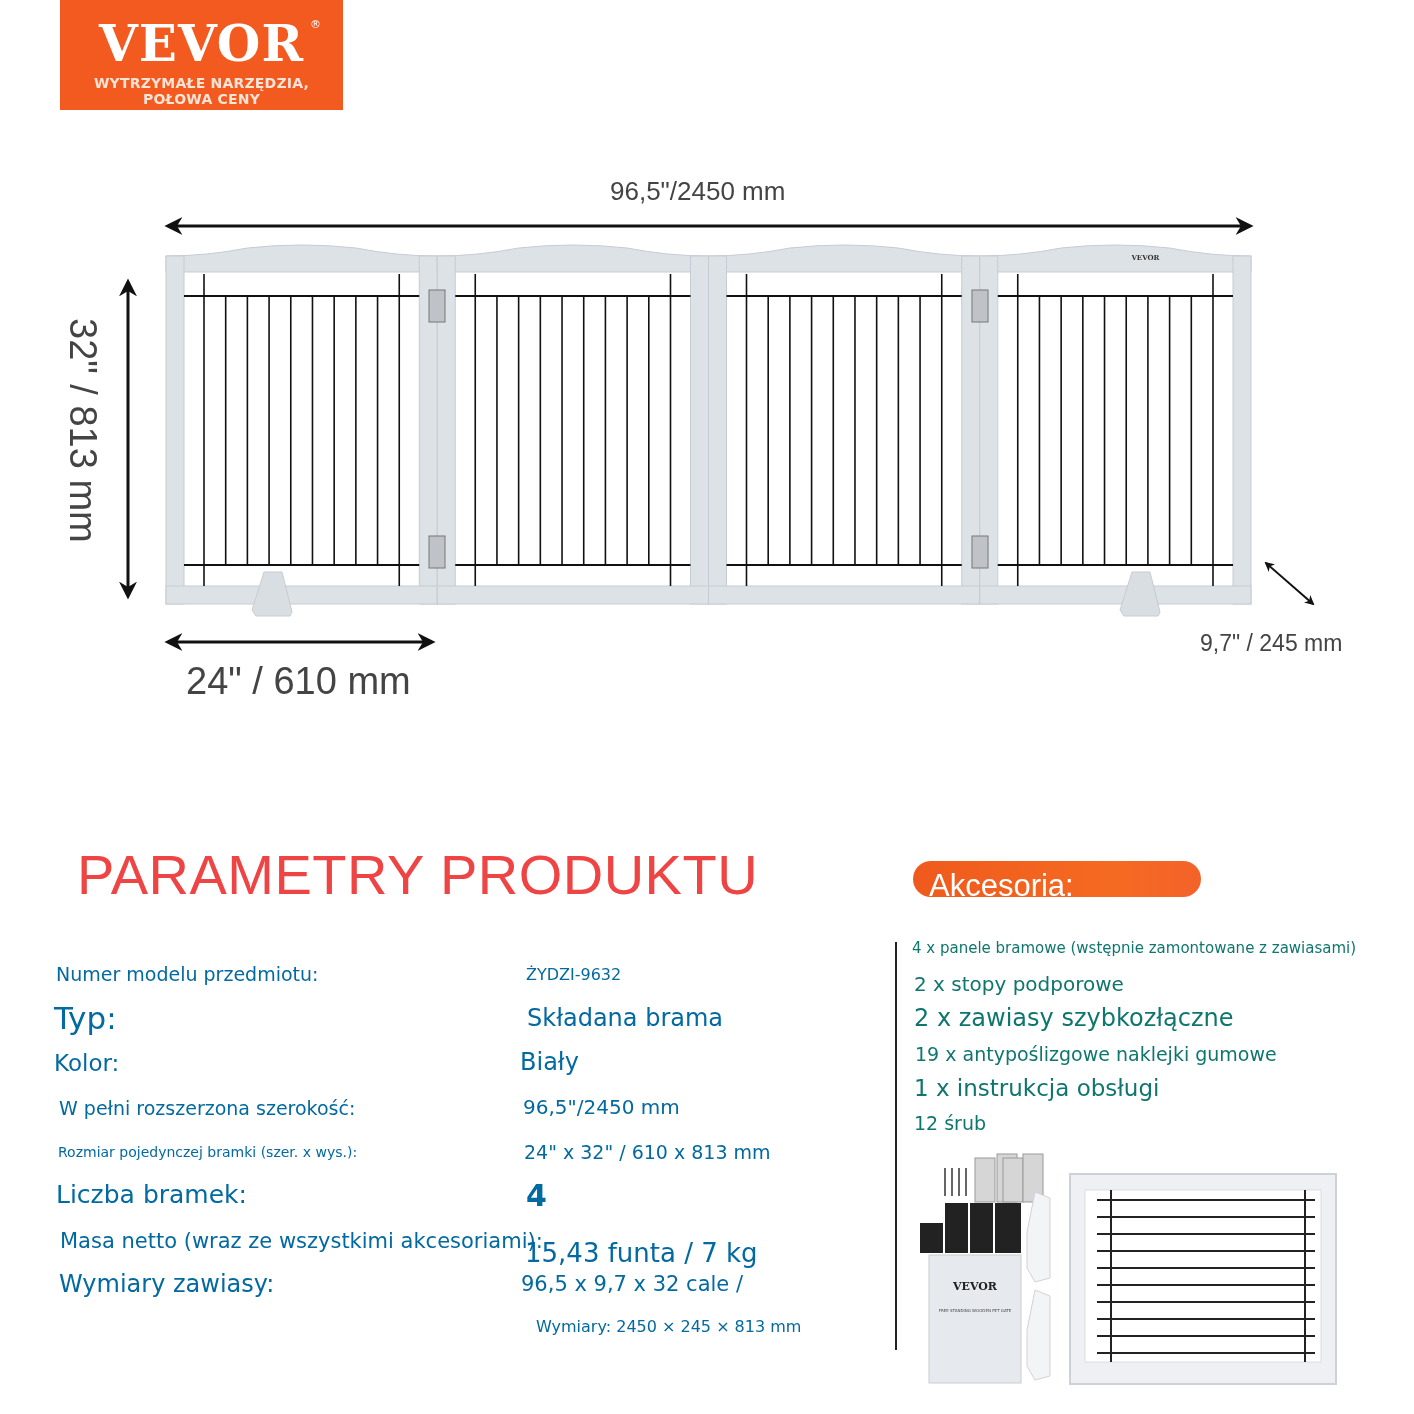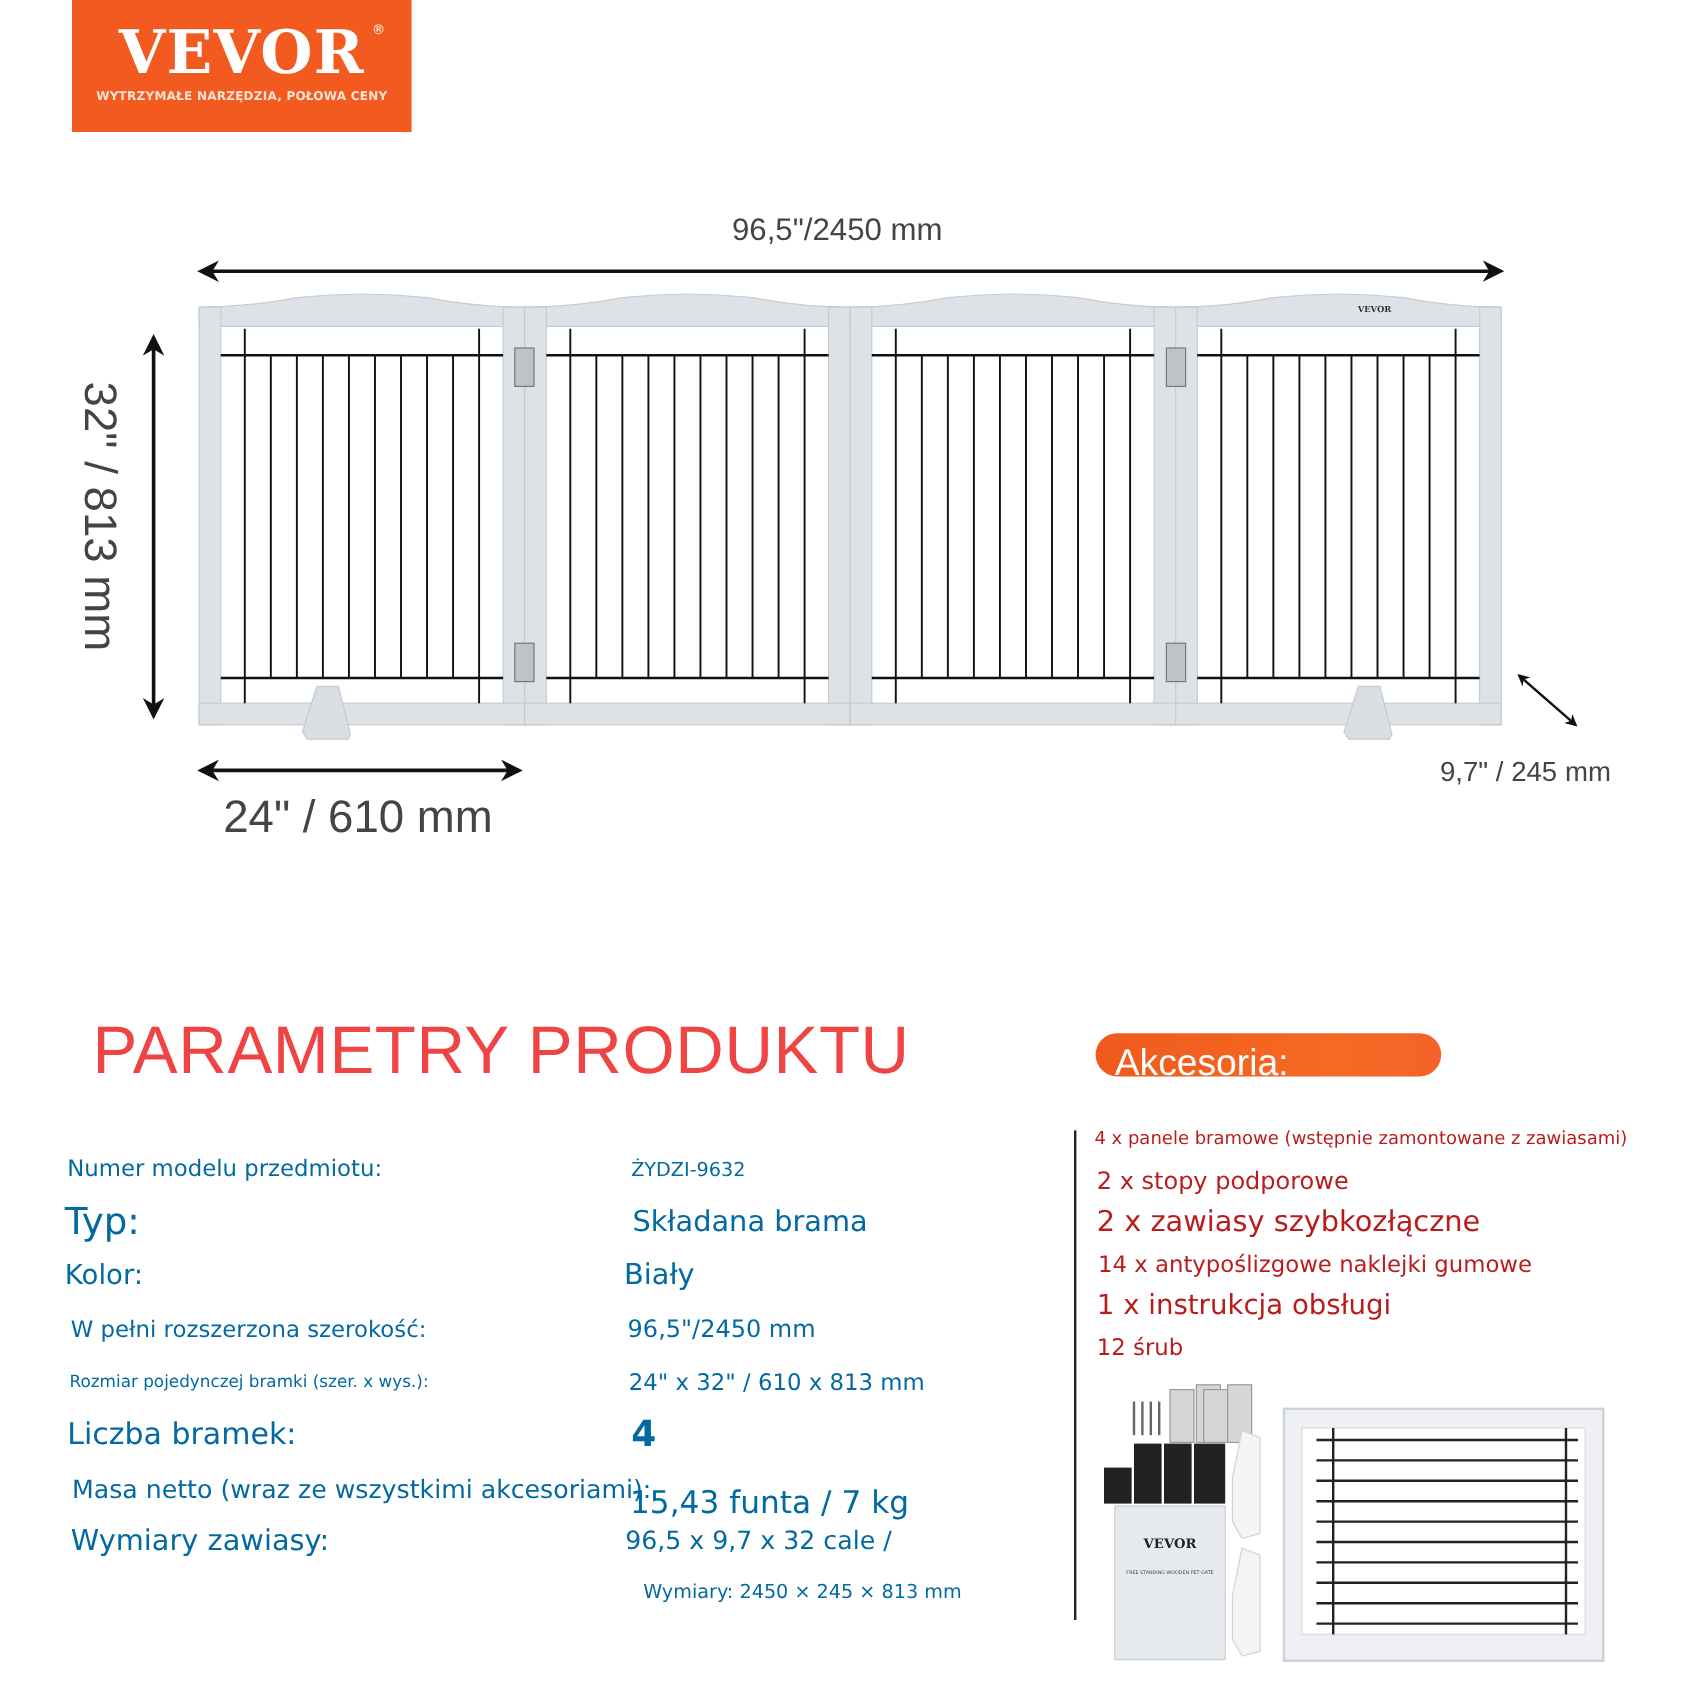--- a/index.html
+++ b/index.html
@@ -7,21 +7,21 @@
          font-family:"DejaVu Sans", "Liberation Sans", sans-serif; color:#3a3a3a; }
   .abs { position:absolute; }
 
   
   #logo { left:60px; top:0; width:283px; height:110px; background:#f25a1f; }
   #logo .brand { position:absolute; left:0; width:283px; top:14px; text-align:center;
     font-family:"DejaVu Serif", "Liberation Serif", serif; font-weight:bold; font-size:50px;
     color:#ffffff; letter-spacing:1px; }
   #logo .reg { position:absolute; left:250px; top:18px; font-size:11px; color:#fff; }
   #logo .tag { position:absolute; left:0; width:283px; top:75px; text-align:center;
-    font-size:10px; font-weight:bold; color:#fde4d6; letter-spacing:0.2px; }
+    font-size:14px; font-weight:bold; color:#fde4d6; letter-spacing:0.2px; }
 
   
   .dim { color:#444; font-family:"Liberation Sans", sans-serif; white-space:nowrap; }
   #dim-width { left:610px; top:176px; font-size:26px; }
   #dim-panel { left:186px; top:660px; font-size:38px; }
   #dim-depth { left:1200px; top:630px; font-size:23px; }
   #dim-height { left:52px; top:318px; font-size:38px; transform-origin:0 0;
     transform: translate(52px, 0) rotate(90deg); }
 
   #gate-svg { left:0; top:0; }
@@ -30,21 +30,21 @@
   #params-title { left:49px; top:842px; font-size:56px; color:#ef4444;
     font-family:"Liberation Sans", sans-serif; letter-spacing:0.5px; white-space:nowrap;margin-left:28px; }
   .plabel, .pval { position:absolute; white-space:nowrap; color:#0369a1; font-family:"DejaVu Sans", sans-serif; }
 
   
   #acc-pill { left:913px; top:861px; width:288px; height:36px; border-radius:26px;
     background:linear-gradient(90deg,#ef5a1c,#f56a22 70%,#f4622a); }
   #acc-pill span { position:absolute; left:16px; top:7px; font-size:31px; color:#fff;
     font-family:"Liberation Sans", sans-serif; }
   #acc-rule { left:895px; top:942px; width:2px; height:408px; background:#222; }
-  .acc { position:absolute; white-space:nowrap; color:#b91c1c; font-family:"DejaVu Sans", sans-serif; }
+  .acc { position:absolute; white-space:nowrap; color:#0f766e; font-family:"DejaVu Sans", sans-serif; }
 </style>
 </head>
 <body>
 
 <div id="logo" class="abs">
   <div class="brand">VEVOR</div>
   <div class="reg">®</div>
   <div class="tag">WYTRZYMAŁE NARZĘDZIA, POŁOWA CENY</div>
 </div>
 
@@ -182,21 +182,21 @@
 <div class="pval" style="left:536px;top:1317px;font-size:16px;">Wymiary: 2450 × 245 × 813 mm</div>
 
 <div id="acc-pill" class="abs">
   <span>Akcesoria:</span>
 </div>
 <div id="acc-rule" class="abs"></div>
 
 <div class="acc" style="left:912px;top:939px;font-size:15px;">4 x panele bramowe (wstępnie zamontowane z zawiasami)</div>
 <div class="acc" style="left:914px;top:972px;font-size:20px;">2 x stopy podporowe</div>
 <div class="acc" style="left:914px;top:1004px;font-size:24px;">2 x zawiasy szybkozłączne</div>
-<div class="acc" style="left:915px;top:1043px;font-size:19px;">14 x antypoślizgowe naklejki gumowe</div>
+<div class="acc" style="left:915px;top:1043px;font-size:19px;">19 x antypoślizgowe naklejki gumowe</div>
 <div class="acc" style="left:914px;top:1075px;font-size:23px;">1 x instrukcja obsługi</div>
 <div class="acc" style="left:914px;top:1112px;font-size:19px;">12 śrub</div>
 
 <svg class="abs" style="left:915px;top:1150px;" width="430" height="240">
 
   <g stroke="#666" stroke-width="2">
     <line x1="30" y1="18" x2="30" y2="46"></line>
       <line x1="37" y1="18" x2="37" y2="46"></line>
     <line x1="44" y1="18" x2="44" y2="46"></line>
       <line x1="51" y1="18" x2="51" y2="46"></line>

